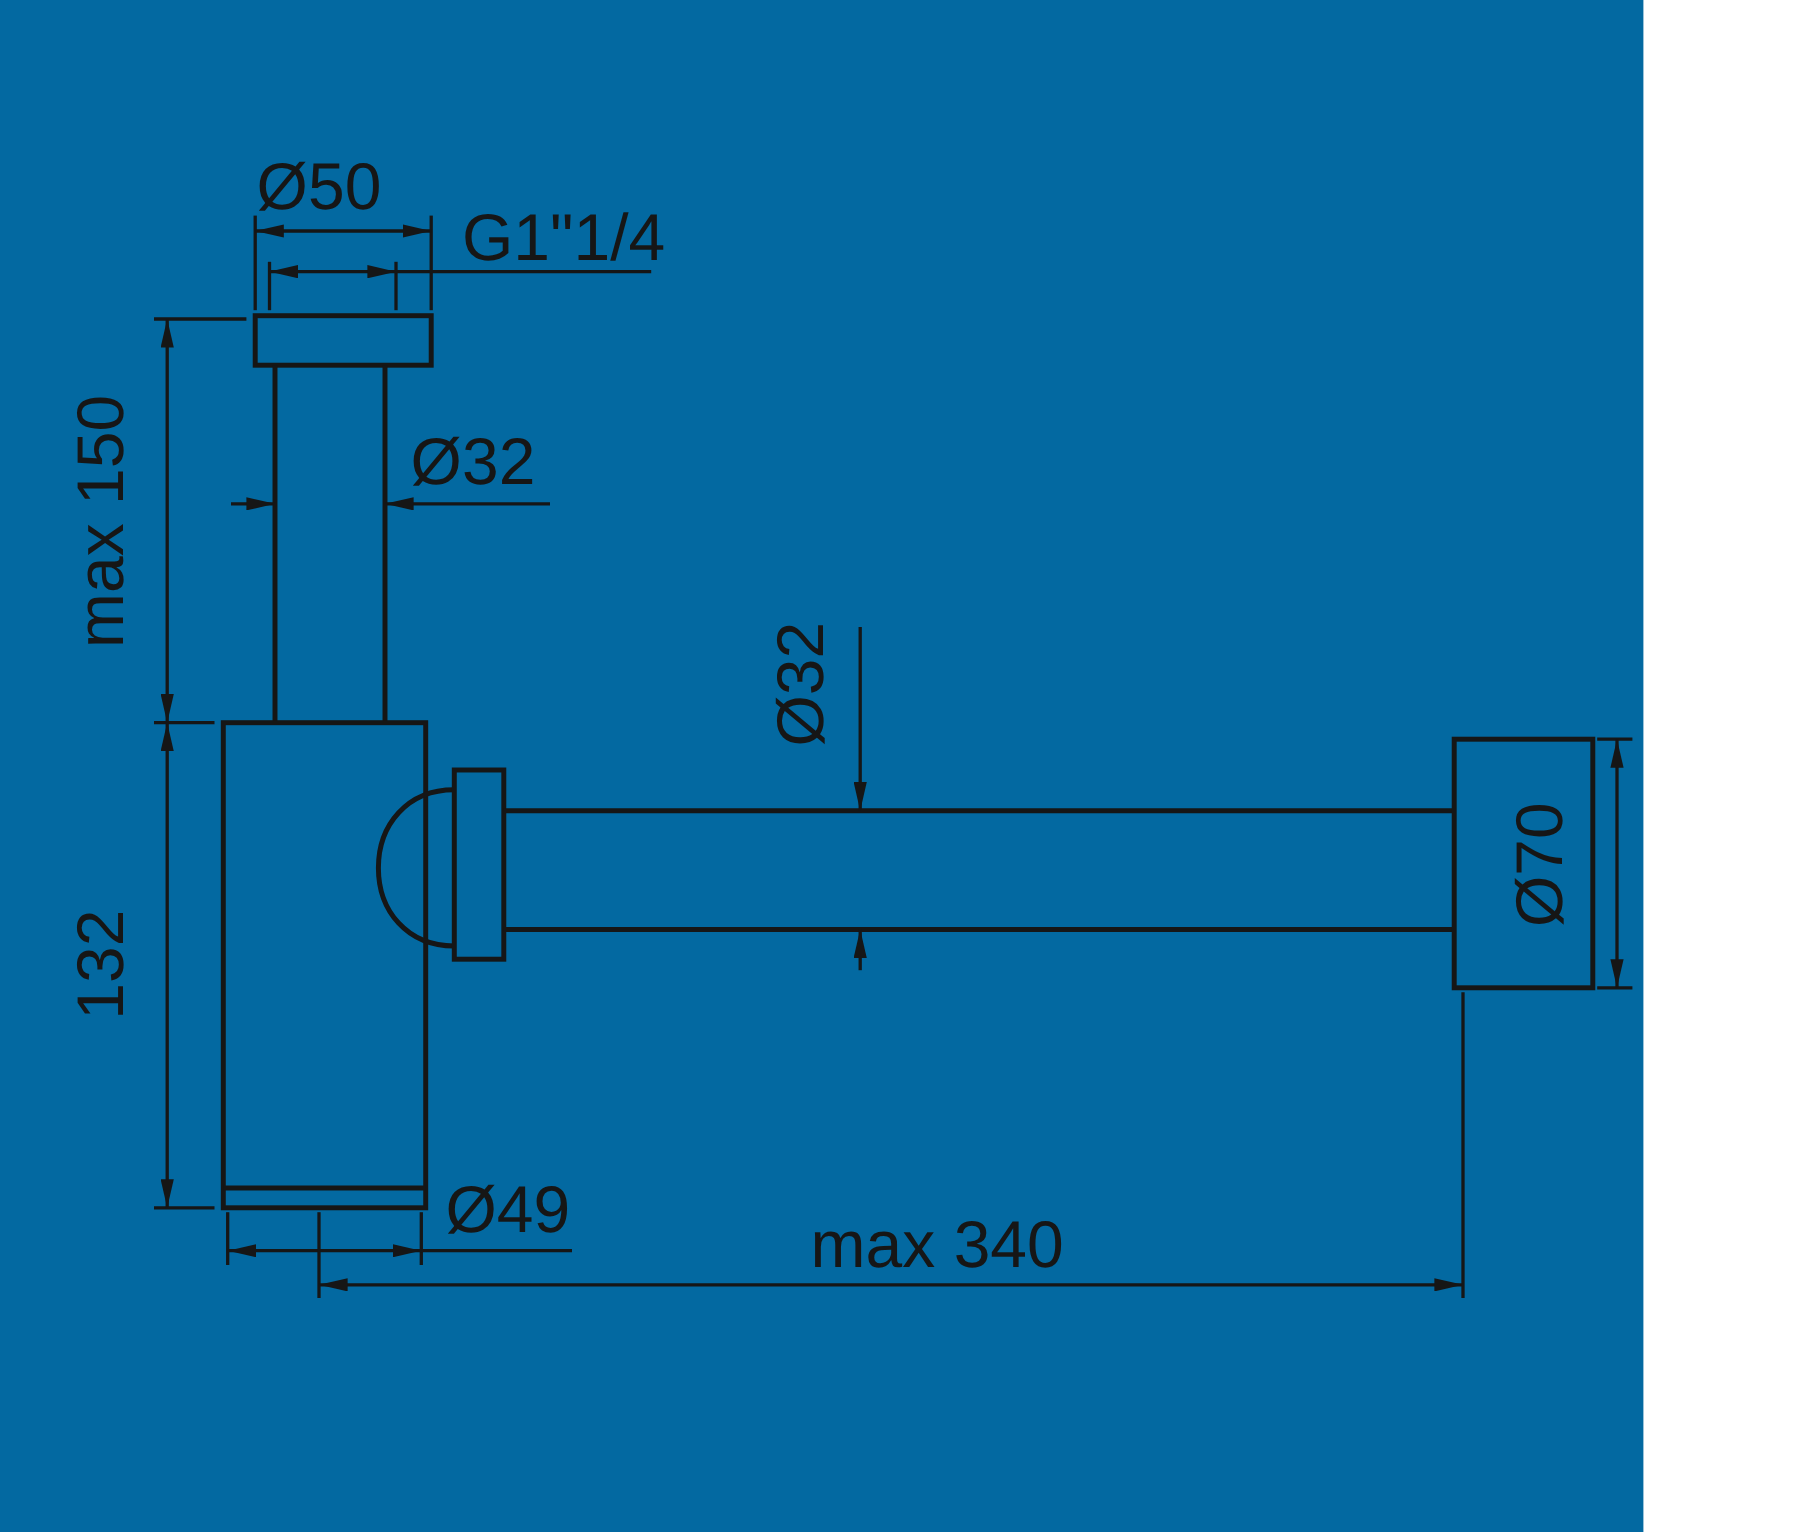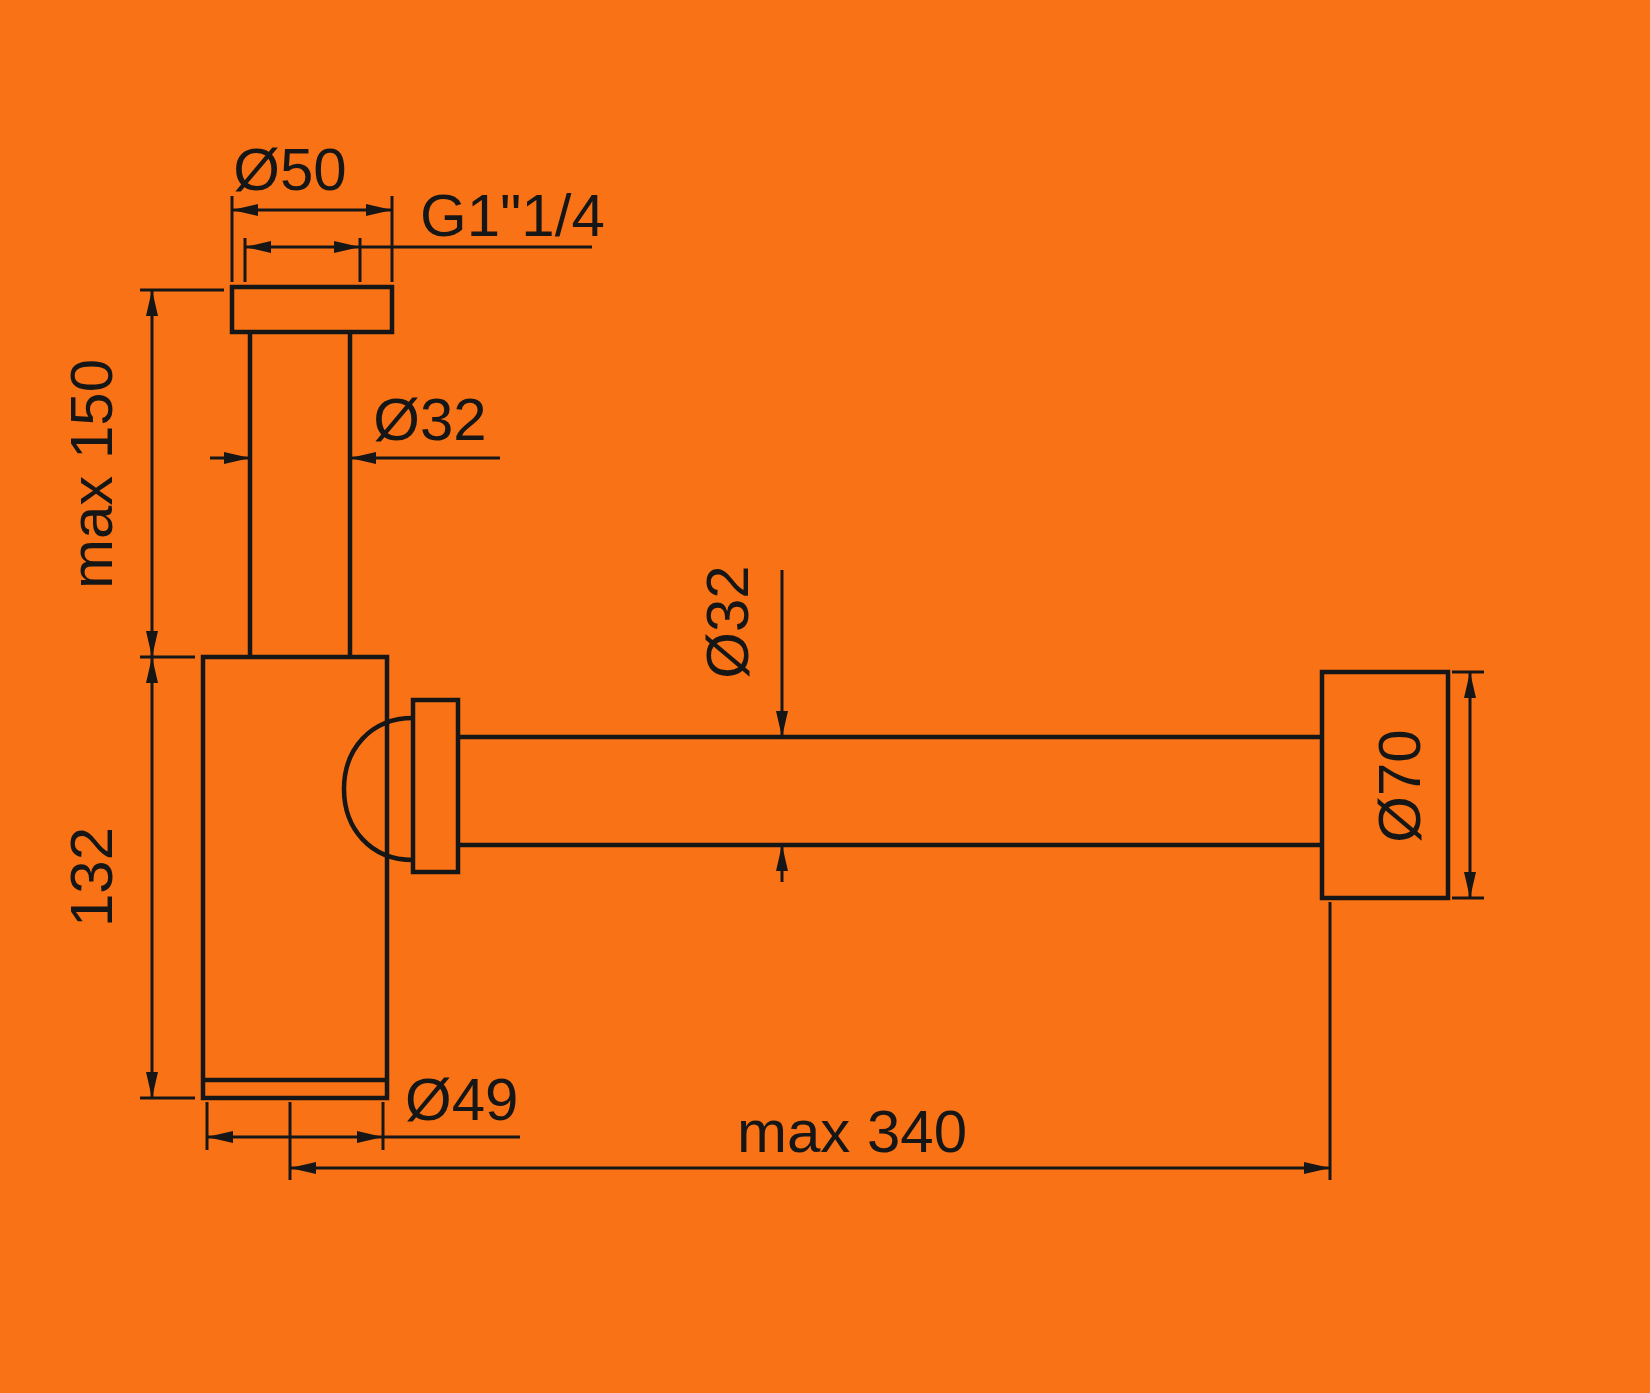--- a/index.html
+++ b/index.html
@@ -1,23 +1,23 @@
 <!DOCTYPE html>
 <html><head>
 <meta charset="utf-8">
 <style>
   html, body {
     margin: 0;
     padding: 0;
     background: #ffffff;
   }
   .stage {
-    width: 1650px;
+    width: 1494px;
     height: 1393px;
-    background: #f97316;
+    background: #0369a1;
     position: relative;
   }
   svg { display: block; }
   text {
     font-family: "Liberation Sans", "DejaVu Sans", sans-serif;
     font-size: 60px;
     fill: #161616;
   }
   .part {
     fill: none;

